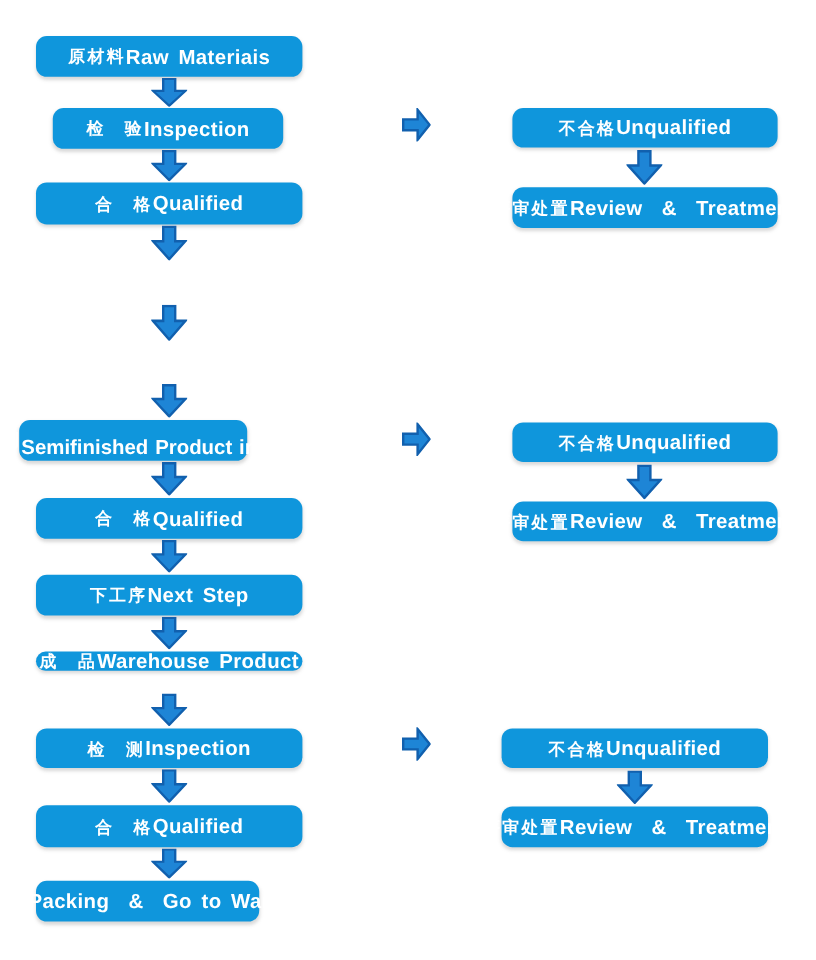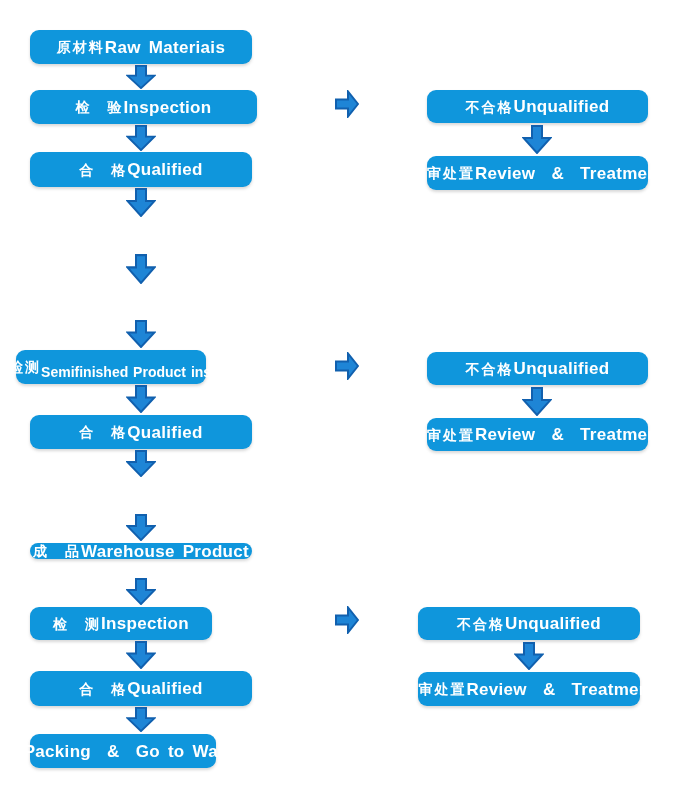--- a/index.html
+++ b/index.html
@@ -28,42 +28,42 @@
     box-shadow:0 2px 3px rgba(120,120,120,0.28);
   }
   .zh{
     font-size:14px;font-weight:bold;line-height:16px;
     letter-spacing:2px;white-space:pre;
   }
   .en{
     font-size:17px;font-weight:bold;line-height:15px;
     letter-spacing:.3px;word-spacing:3px;white-space:pre;
   }
-  .box.long .en{font-size:14px;letter-spacing:0;word-spacing:1px;margin-top:11px;}
+  .box.long .en{font-size:17px;letter-spacing:0;word-spacing:1px;margin-top:11px;}
   .arrow{position:absolute;display:block;}
   .arrow polygon{
     fill:var(--arrow_fill);
     stroke:var(--arrow_border);
     stroke-width:2;
   }
 </style>
 </head>
 <body>
 
 <div class="canvas">
 
   <div class="box" style="left:30px;top:30px;width:222px;height:34px">
     <div class="zh">原材料</div>
     <div class="en">Raw Materiais</div>
   </div>
   <svg class="arrow" style="left:126px;top:65px" width="30" height="24" viewBox="0 0 30 28" preserveAspectRatio="none">
       <polygon points="10,1 20,1 20,12.5 28.5,12.5 15,27 1.5,12.5 10,12.5"></polygon>
     </svg>
 
-  <div class="box" style="left:30px;top:90px;width:227px;height:34px">
+  <div class="box" style="left:44px;top:90px;width:192px;height:34px">
     <div class="zh">检　验</div>
     <div class="en">Inspection</div>
   </div>
   <svg class="arrow" style="left:126px;top:125px" width="30" height="26" viewBox="0 0 30 28" preserveAspectRatio="none">
       <polygon points="10,1 20,1 20,12.5 28.5,12.5 15,27 1.5,12.5 10,12.5"></polygon>
     </svg>
 
   <div class="box" style="left:30px;top:152px;width:222px;height:35px">
     <div class="zh">合　格</div>
     <div class="en">Qualified</div>
@@ -89,33 +89,37 @@
     </svg>
 
   <div class="box" style="left:30px;top:415px;width:222px;height:34px">
     <div class="zh">合　格</div>
     <div class="en">Qualified</div>
   </div>
   <svg class="arrow" style="left:126px;top:450px" width="30" height="27" viewBox="0 0 30 28" preserveAspectRatio="none">
       <polygon points="10,1 20,1 20,12.5 28.5,12.5 15,27 1.5,12.5 10,12.5"></polygon>
     </svg>
 
+  <div class="box" style="left:30px;top:479px;width:222px;height:34px">
+    <div class="zh">下工序</div>
+    <div class="en">Next Step</div>
+  </div>
   <svg class="arrow" style="left:126px;top:514px" width="30" height="27" viewBox="0 0 30 28" preserveAspectRatio="none">
       <polygon points="10,1 20,1 20,12.5 28.5,12.5 15,27 1.5,12.5 10,12.5"></polygon>
     </svg>
 
   <div class="box" style="left:30px;top:543px;width:222px;height:16px">
     <div class="zh">成　品</div>
     <div class="en">Warehouse Product</div>
   </div>
   <svg class="arrow" style="left:126px;top:578px" width="30" height="27" viewBox="0 0 30 28" preserveAspectRatio="none">
       <polygon points="10,1 20,1 20,12.5 28.5,12.5 15,27 1.5,12.5 10,12.5"></polygon>
     </svg>
 
-  <div class="box" style="left:30px;top:607px;width:182px;height:33px">
+  <div class="box" style="left:30px;top:607px;width:222px;height:33px">
     <div class="zh">检　测</div>
     <div class="en">Inspection</div>
   </div>
   <svg class="arrow" style="left:126px;top:641px" width="30" height="28" viewBox="0 0 30 28" preserveAspectRatio="none">
       <polygon points="10,1 20,1 20,12.5 28.5,12.5 15,27 1.5,12.5 10,12.5"></polygon>
     </svg>
 
   <div class="box" style="left:30px;top:671px;width:222px;height:35px">
     <div class="zh">合　格</div>
     <div class="en">Qualified</div>

